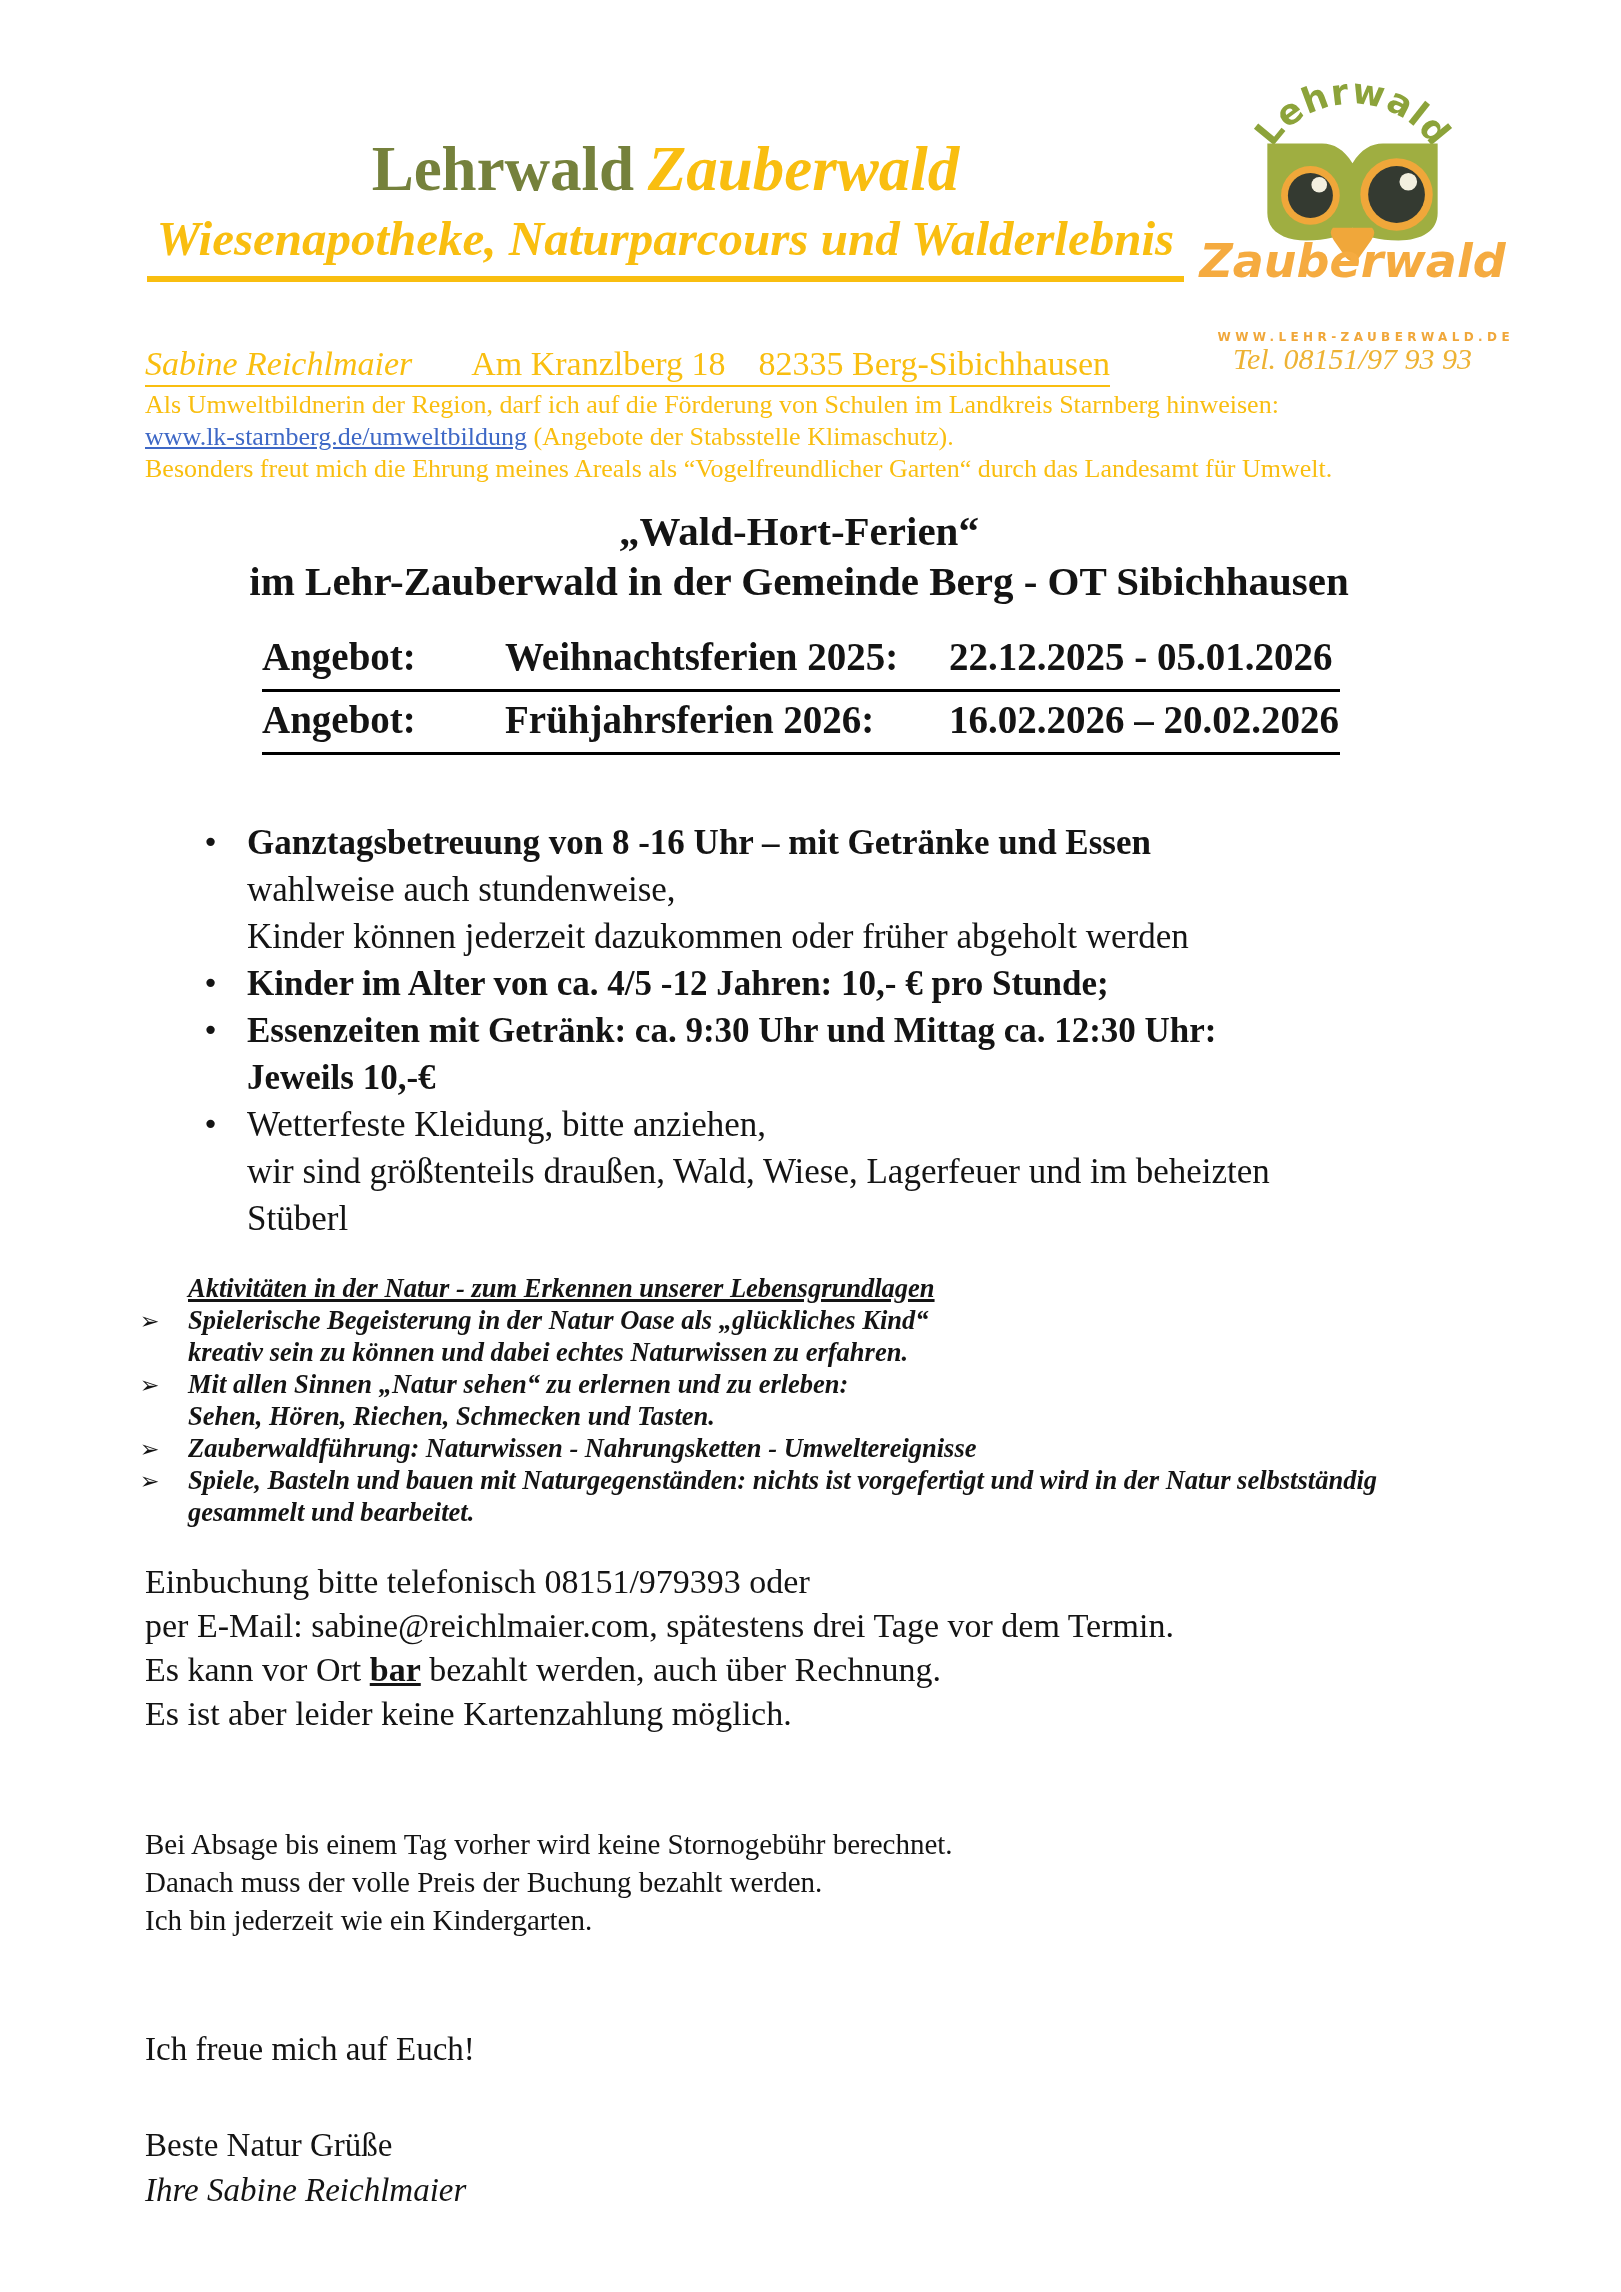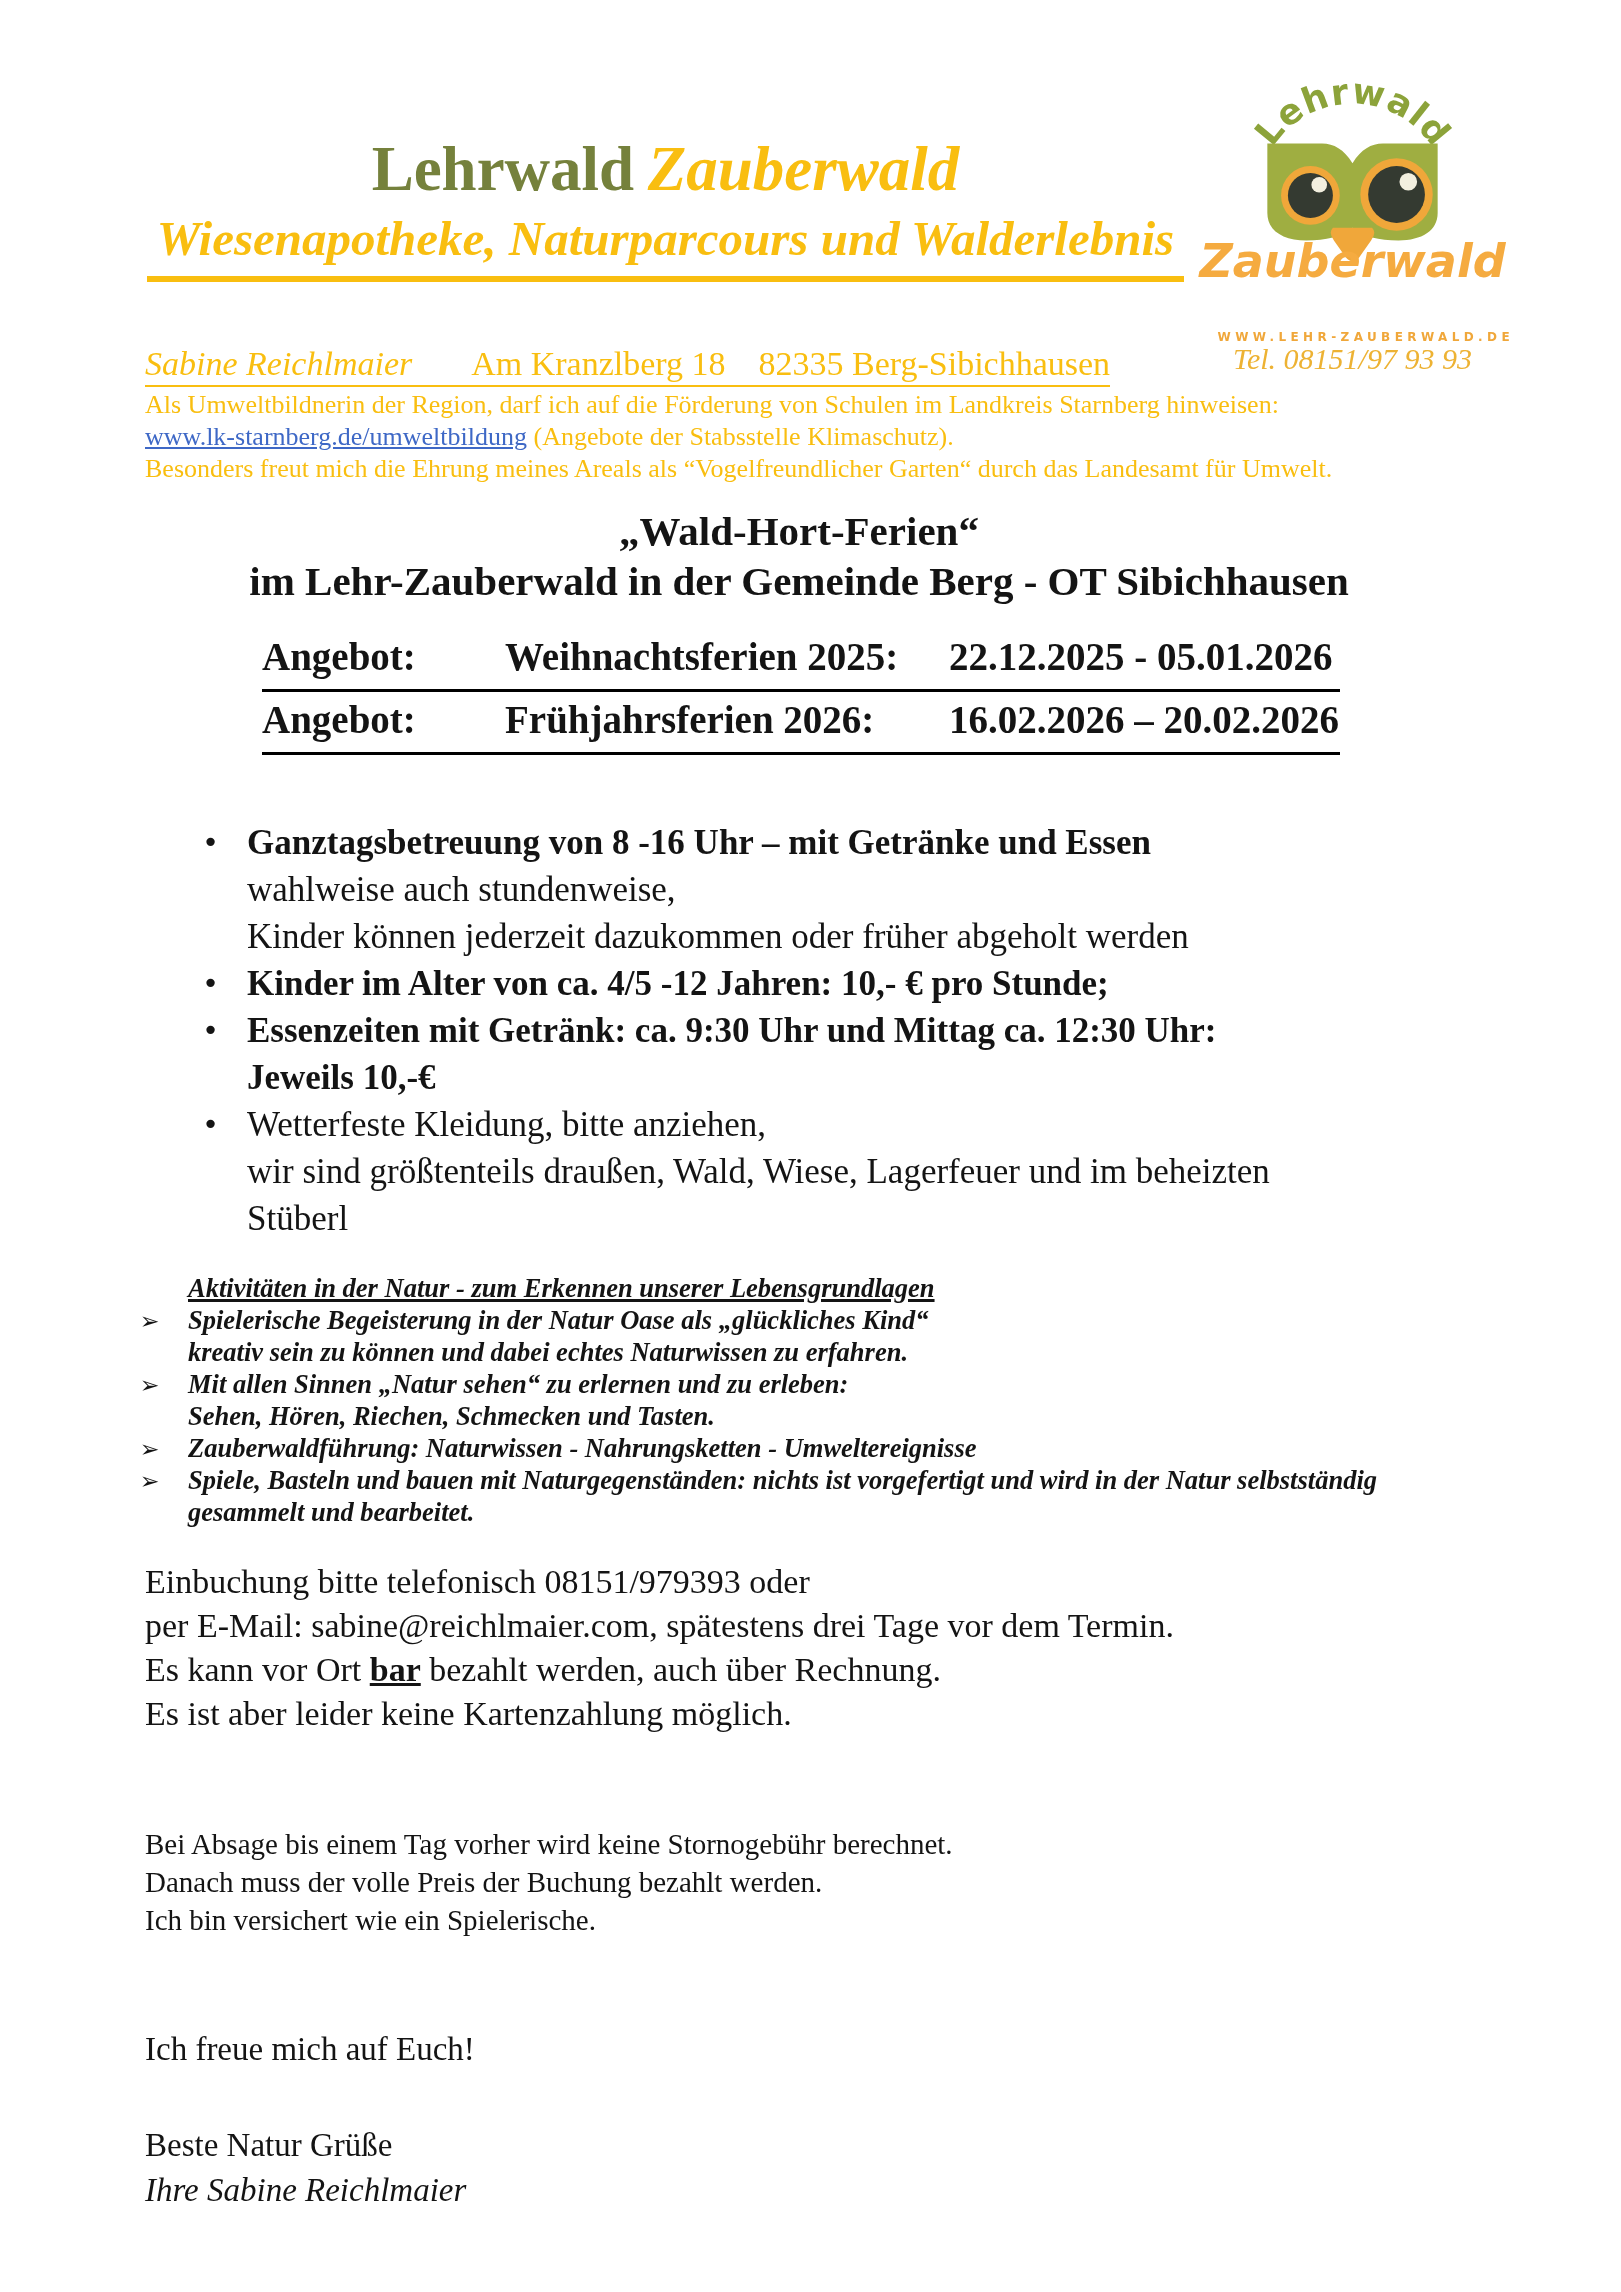--- a/index.html
+++ b/index.html
@@ -180,21 +180,21 @@
   <div class="booking">
     <div>Einbuchung bitte telefonisch 08151/979393 oder</div>
     <div>per E-Mail: sabine@reichlmaier.com, spätestens drei Tage vor dem Termin.</div>
     <div><span>Es kann vor Ort </span><span class="bar-bold">bar</span><span> bezahlt werden, auch über Rechnung.</span></div>
     <div>Es ist aber leider keine Kartenzahlung möglich.</div>
   </div>
 
   <div class="cancel">
     <div>Bei Absage bis einem Tag vorher wird keine Stornogebühr berechnet.</div>
     <div>Danach muss der volle Preis der Buchung bezahlt werden.</div>
-    <div>Ich bin versichert wie ein Spielerische.</div>
+    <div>Ich bin jederzeit wie ein Kindergarten.</div>
   </div>
 
   <div class="closing-line1">Ich freue mich auf Euch!</div>
   <div class="closing-block">
     <div>Beste Natur Grüße</div>
     <div class="sig-italic">Ihre Sabine Reichlmaier</div>
   </div>
 
 </div>
 

